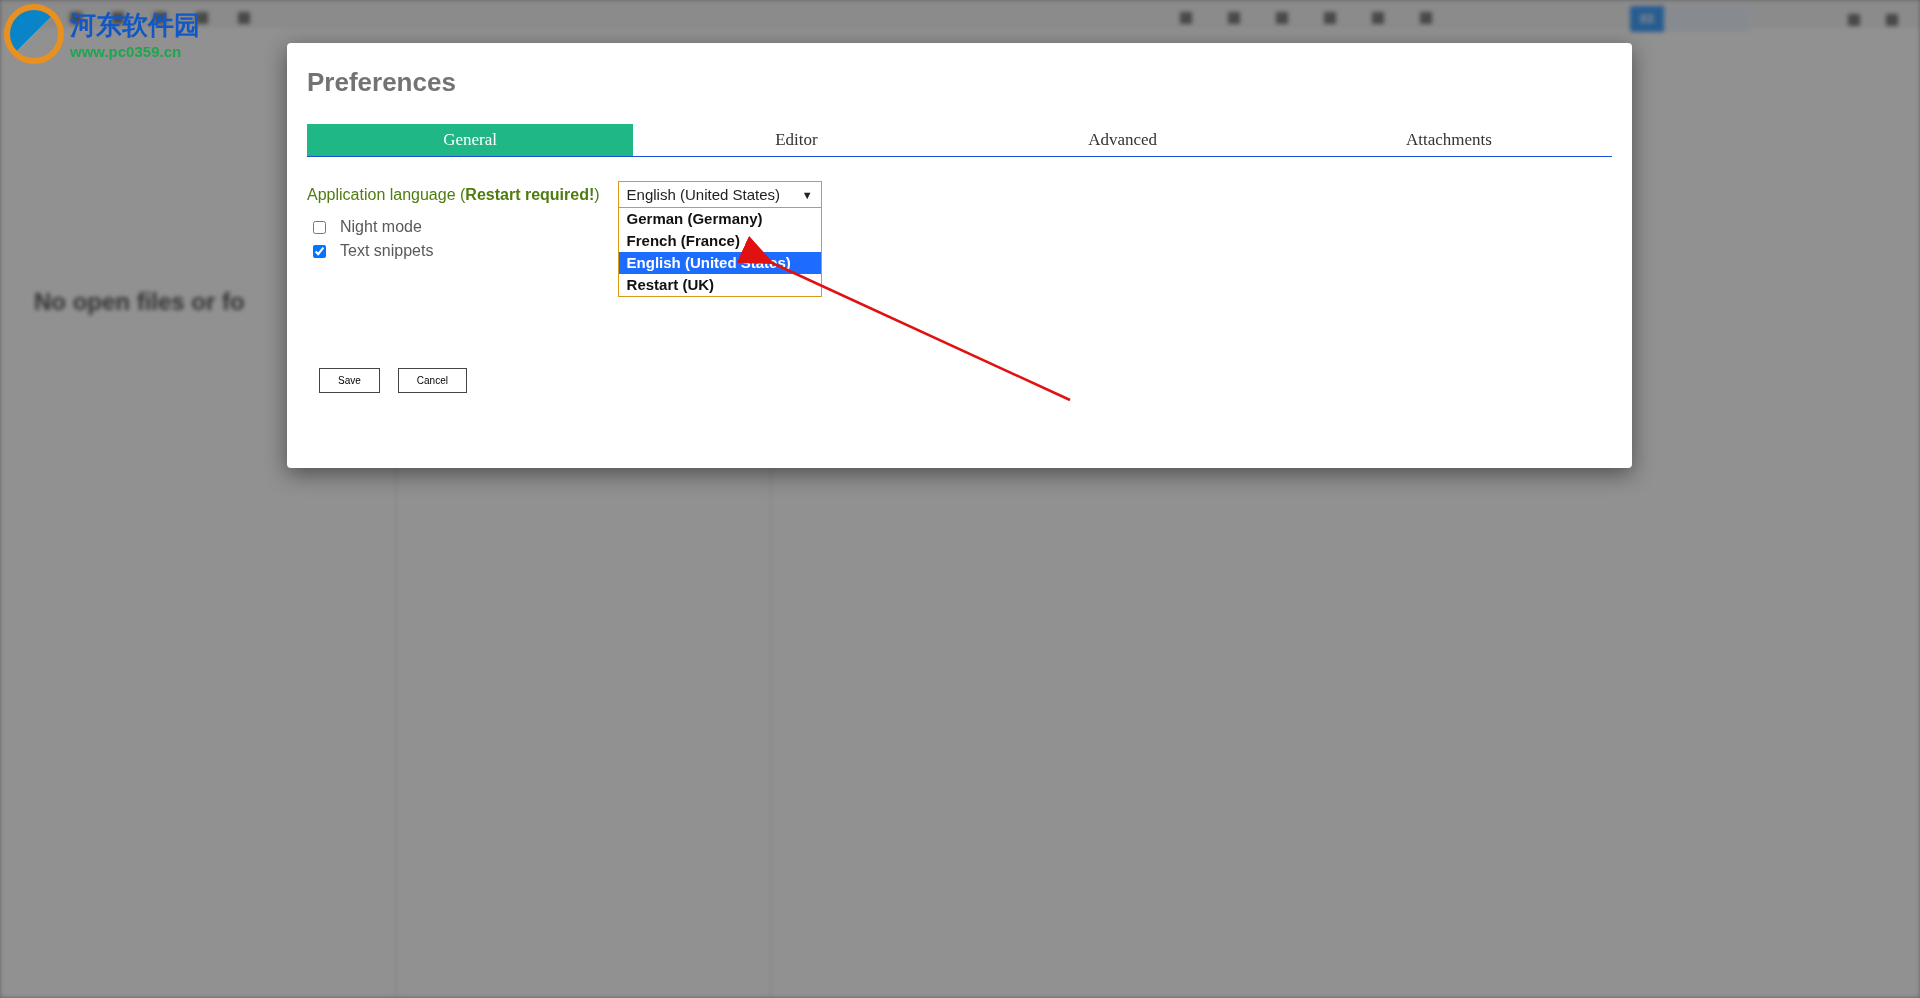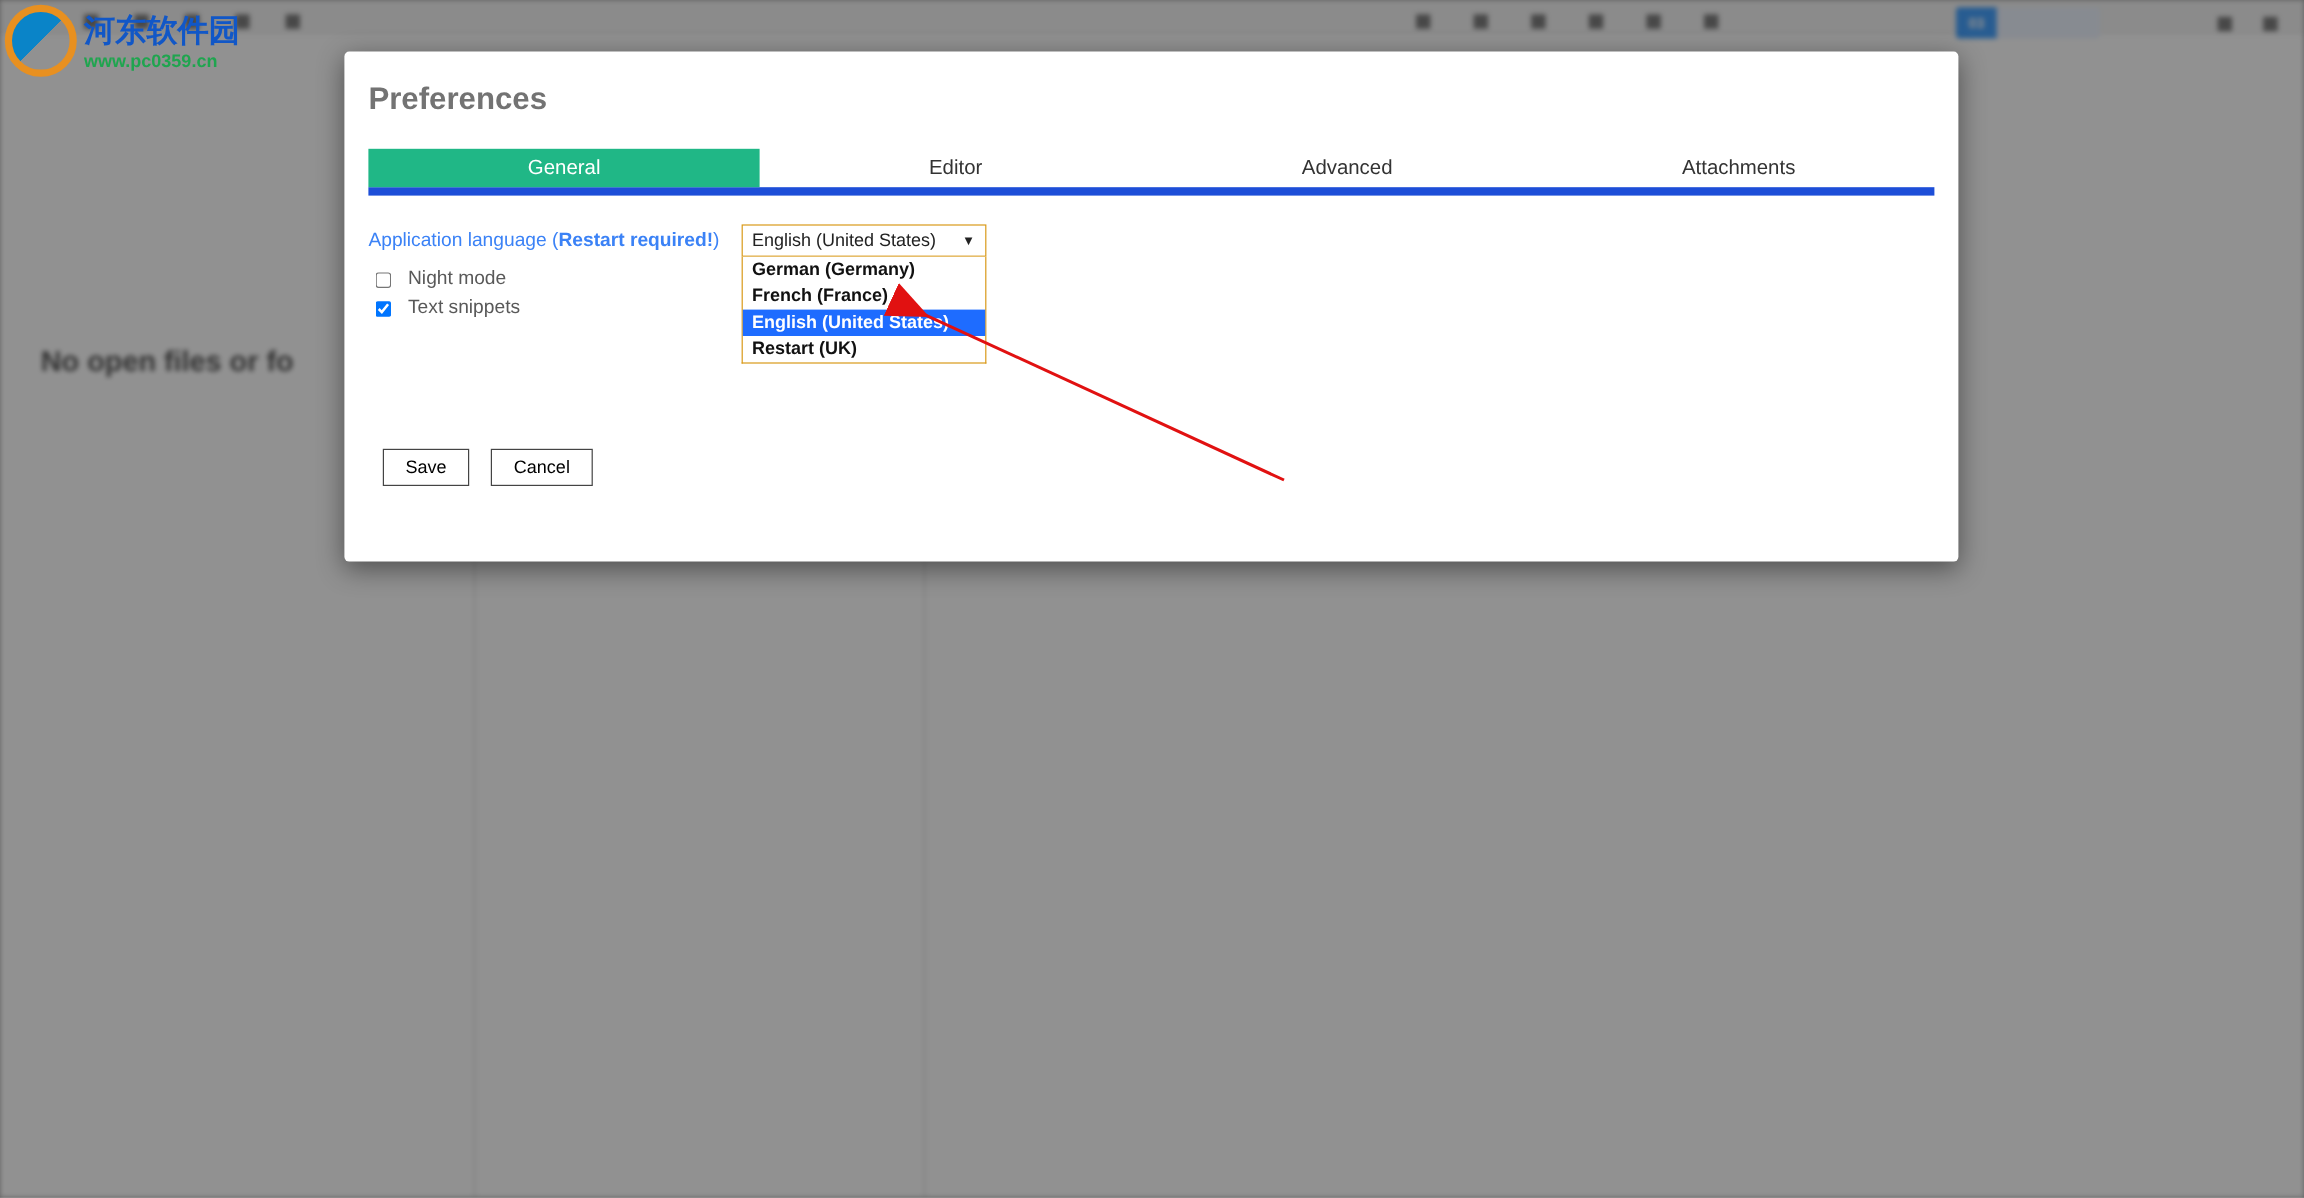--- a/index.html
+++ b/index.html
@@ -127,22 +127,23 @@
       padding: 24px 20px 20px 20px;
     }
     .dialog-title {
       font-size: 26px;
       font-weight: 700;
       color: #737373;
       margin-bottom: 26px;
     }
     .tabs {
       display: flex;
-      border-bottom: 7px solid #1d4ed8;
+      border-bottom: 1px solid #1d4ed8;
       margin: 8px 0 24px 0;
+      font-family: Liberation Serif, serif;
     }
     .tab {
       flex: 1;
       text-align: center;
       padding: 6px 0;
       font-size: 17px;
       color: #333;
       cursor: pointer;
     }
     .tab.active {
@@ -151,21 +152,21 @@
     }
 
     .form-row {
       display: flex;
       align-items: center;
       margin-bottom: 10px;
       color: #595959;
       font-size: 16px;
     }
     .label-lang {
-      color: #3b82f6;
+      color: #4d7c0f;
     }
     .label-lang strong{ font-weight:700; }
 
     .select-wrap {
       position: relative;
       margin-left: 18px;
     }
     .select-box {
       width: 204px;
       height: 27px;
@@ -205,21 +206,21 @@
     .chk-row {
       display:flex; align-items:center; margin: 6px 0 6px 6px; color:#595959; font-size:16px;
     }
     .chk-row input { margin-right: 14px; }
 
     .dlg-buttons { display:flex; gap:18px; margin-top: 108px; margin-left:12px;}
     .btn {
       border: 1px solid #444;
       background: #fff;
       padding: 6px 18px;
-      font-size: 15px;
+      font-size: 10px;
       cursor: pointer;
       color:#000;
     }
 
     
     .arrow-svg{
       position:absolute;
       top:50px;
       left:300px;
       width:1200px;

